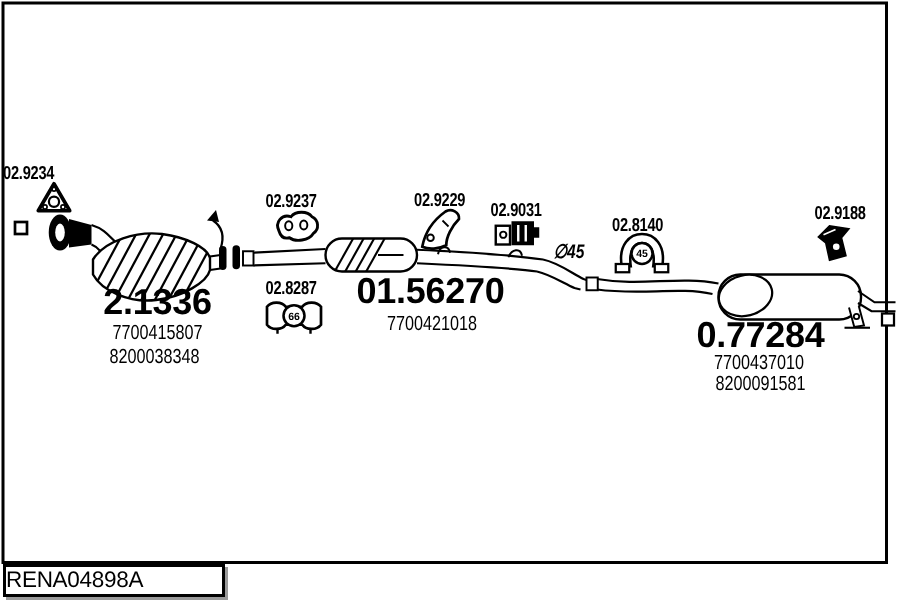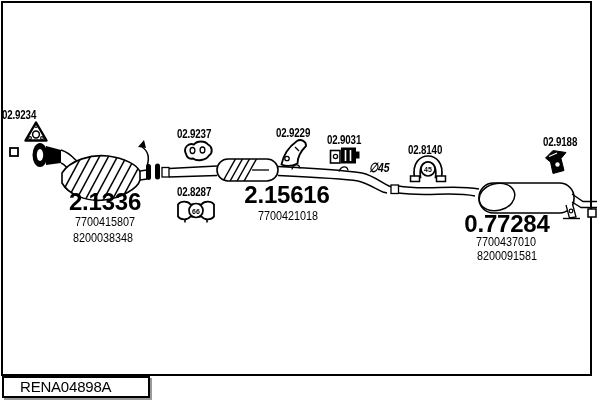--- a/index.html
+++ b/index.html
@@ -10,21 +10,21 @@
   #art{position:absolute;left:0;top:0}
   .lbl{position:absolute;white-space:nowrap;font-weight:bold;line-height:1}
   .pcode{font-size:12.5px;transform:scaleX(0.78);transform-origin:left top;letter-spacing:-0.2px}
   .bigcode{font-size:24px;text-align:center;letter-spacing:-0.2px}
   .oem{font-size:13.5px;font-weight:normal;text-align:center;
        transform:scaleX(0.8);transform-origin:center top}
   .dia{font-size:13px;font-style:italic;transform:scaleX(0.8);transform-origin:left top}
   .clampnum{position:absolute;font-size:7px;font-weight:bold;text-align:center;line-height:1}
   .codebox{position:absolute;left:2px;top:376px;width:148px;height:22px;box-sizing:border-box;
            border:2px solid #000;background:#fff;font-size:15px;line-height:18px;
-           padding-left:16px;letter-spacing:-0.2px;box-shadow:2px 2px 0 #9a9a9a}
+           padding-left:0;letter-spacing:-0.2px;box-shadow:2px 2px 0 #9a9a9a}
 </style>
 </head>
 <body>
 
 <div class="frame"></div>
 
 <svg id="art" width="600" height="400" viewBox="0 0 600 400">
   <defs>
     <clipPath id="catClip">
       <path d="M62,173 C70,160 92,154 108,156 C124,158 138,165 140,172 L140,180 C138,188 122,198 104,200 C86,202 68,194 62,183 Z"></path>
@@ -169,21 +169,21 @@
 <div class="lbl pcode" style="left:327px;top:134px">02.9031</div>
 <div class="lbl pcode" style="left:408px;top:144px">02.8140</div>
 <div class="lbl pcode" style="left:543px;top:136px">02.9188</div>
 
 <div class="lbl dia" style="left:369px;top:161px">∅45</div>
 
 <div class="lbl bigcode" style="left:50px;top:190px;width:110px">2.1336</div>
 <div class="lbl oem" style="left:50px;top:215px;width:110px">7700415807</div>
 <div class="lbl oem" style="left:48px;top:231px;width:110px">8200038348</div>
 
-<div class="lbl bigcode" style="left:232px;top:183px;width:110px">2.15616</div>
+<div class="lbl bigcode" style="left:232px;top:183px;width:110px">01.56270</div>
 <div class="lbl oem" style="left:233px;top:209px;width:110px">7700421018</div>
 
 <div class="lbl bigcode" style="left:452px;top:212px;width:110px">0.77284</div>
 <div class="lbl oem" style="left:451px;top:235px;width:110px">7700437010</div>
 <div class="lbl oem" style="left:452px;top:249px;width:110px">8200091581</div>
 
 <span class="clampnum" style="left:189px;top:207.5px;width:14px">66</span>
 <span class="clampnum" style="left:421px;top:166px;width:14px">45</span>
 
 <div class="codebox">

